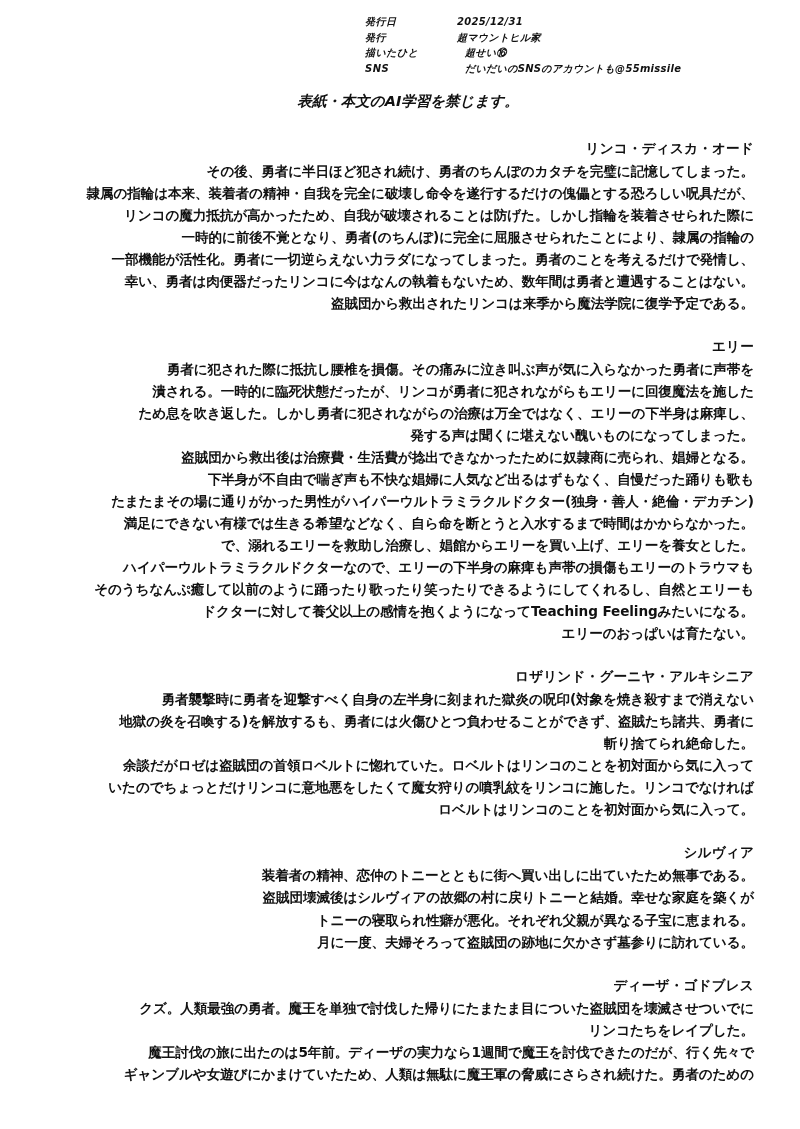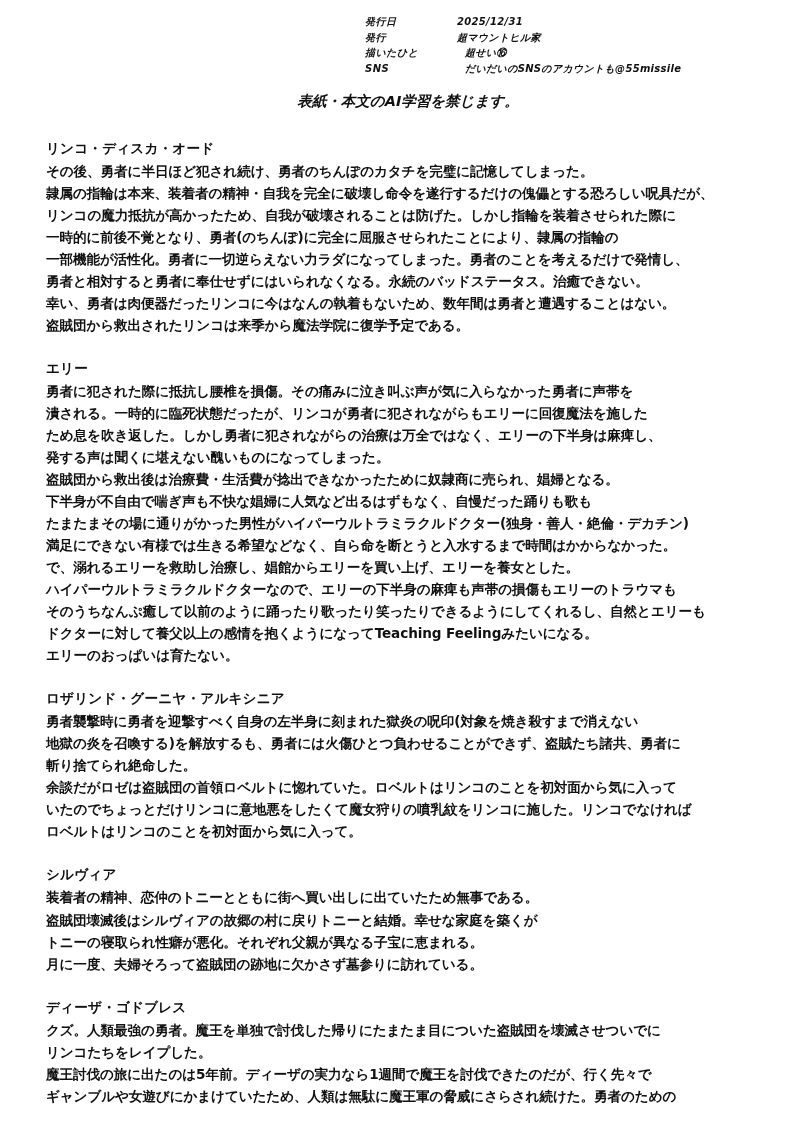--- a/index.html
+++ b/index.html
@@ -64,20 +64,21 @@
     padding-left: 16px;
   }
 
   
   .content {
     margin-top: 26px;
     padding: 0 46px 0 46px;
   }
   .section {
     margin-bottom: 21px;
+    text-align: right;
   }
   .section:last-child {
     margin-bottom: 0;
   }
   .char-name {
     font-weight: bold;
     font-size: 13.6px;
     line-height: 1.62;
     letter-spacing: 0.2px;
     margin-bottom: 1px;
@@ -121,21 +122,20 @@
 
   <div class="content">
 
     <div class="section">
       <div class="char-name">リンコ・ディスカ・オード</div>
       <div class="para">その後、勇者に半日ほど犯され続け、勇者のちんぽのカタチを完璧に記憶してしまった。</div>
       <div class="para">隷属の指輪は本来、装着者の精神・自我を完全に破壊し命令を遂行するだけの傀儡とする恐ろしい呪具だが、</div>
       <div class="para">リンコの魔力抵抗が高かったため、自我が破壊されることは防げた。しかし指輪を装着させられた際に</div>
       <div class="para">一時的に前後不覚となり、勇者(のちんぽ)に完全に屈服させられたことにより、隷属の指輪の</div>
       <div class="para">一部機能が活性化。勇者に一切逆らえない力ラダになってしまった。勇者のことを考えるだけで発情し、</div>
-      <div class="para">勇者と相対すると勇者に奉仕せずにはいられなくなる。永続のバッドステータス。治癒できない。</div>
       <div class="para">幸い、勇者は肉便器だったリンコに今はなんの執着もないため、数年間は勇者と遭遇することはない。</div>
       <div class="para">盗賊団から救出されたリンコは来季から魔法学院に復学予定である。</div>
     </div>
 
     <div class="section">
       <div class="char-name">エリー</div>
       <div class="para">勇者に犯された際に抵抗し腰椎を損傷。その痛みに泣き叫ぶ声が気に入らなかった勇者に声帯を</div>
       <div class="para">潰される。一時的に臨死状態だったが、リンコが勇者に犯されながらもエリーに回復魔法を施した</div>
       <div class="para">ため息を吹き返した。しかし勇者に犯されながらの治療は万全ではなく、エリーの下半身は麻痺し、</div>
       <div class="para">発する声は聞くに堪えない醜いものになってしまった。</div>

